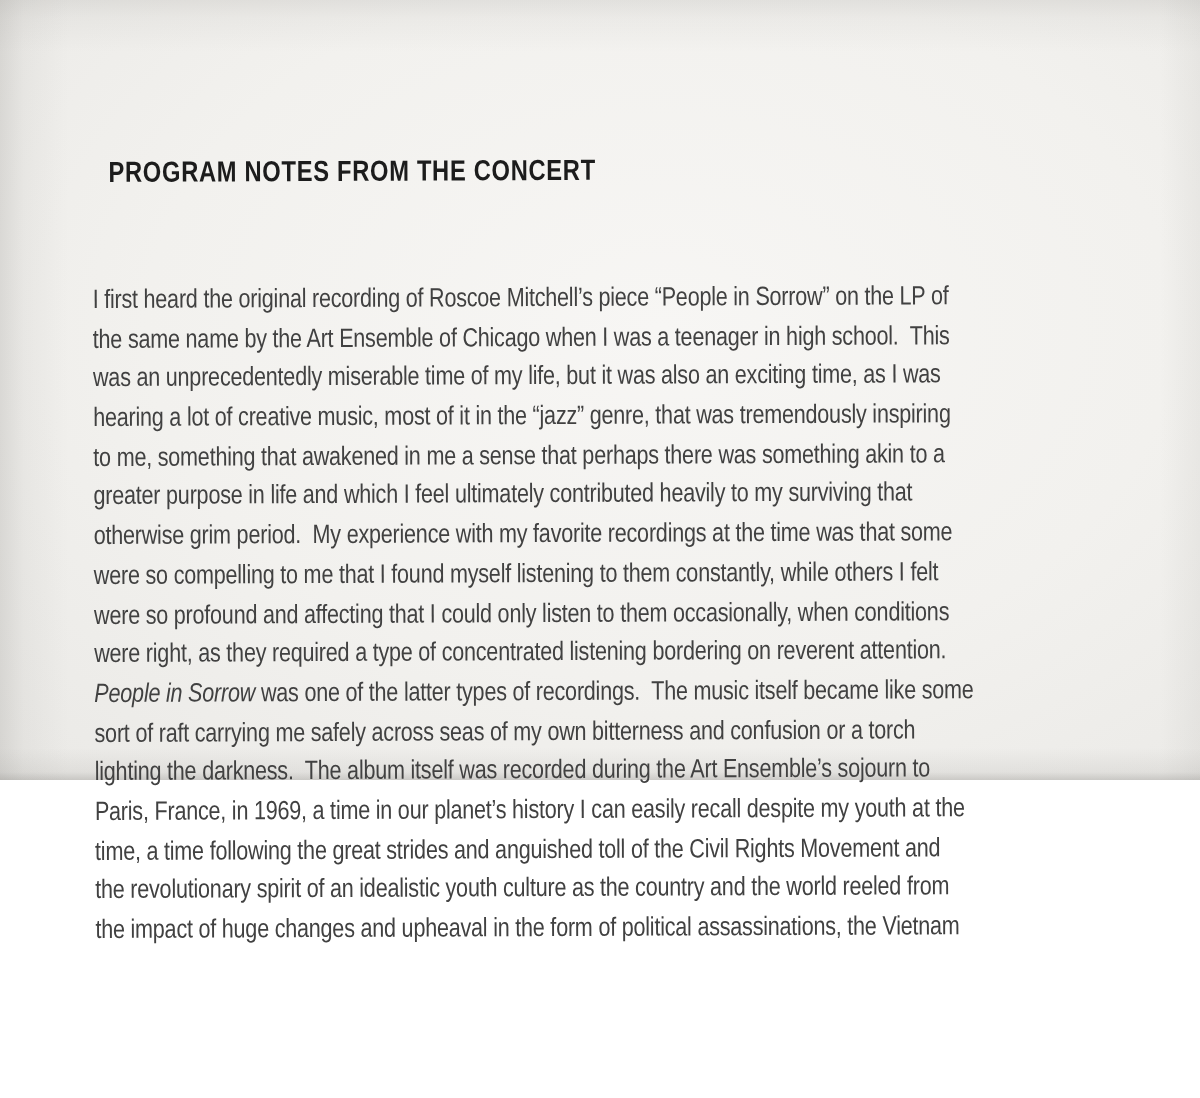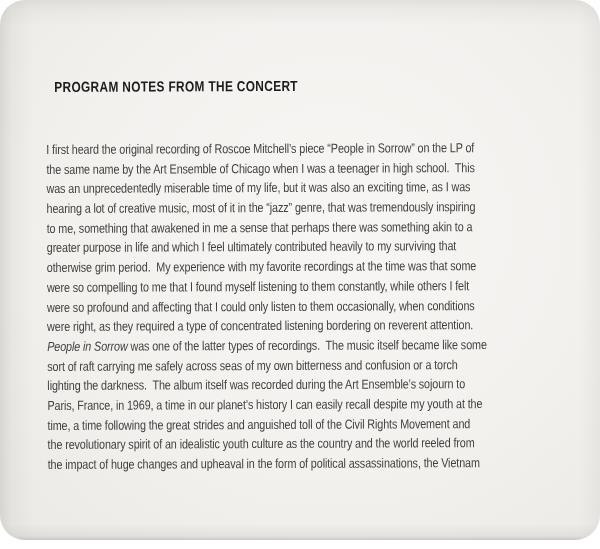--- a/index.html
+++ b/index.html
@@ -9,28 +9,27 @@
   body {
     width: 600px;
     height: 549px;
     overflow: hidden;
     font-family: "Liberation Sans", sans-serif;
   }
   
   .page {
     position: relative;
     width: 600px;
-    height: 540px;
+    height: 390px;
     background:
       linear-gradient(180deg, rgba(150,148,144,0.18) 0px, rgba(150,148,144,0.08) 9px, rgba(0,0,0,0) 26px),
       linear-gradient(90deg, rgba(140,138,134,0.22) 0px, rgba(140,138,134,0.08) 12px, rgba(0,0,0,0) 34px),
       linear-gradient(0deg, rgba(120,118,114,0.30) 0px, rgba(120,118,114,0.10) 4px, rgba(0,0,0,0) 16px),
       linear-gradient(270deg, rgba(150,148,144,0.10) 0px, rgba(0,0,0,0) 20px),
       radial-gradient(ellipse at 55% 42%, var(--paper-light) 0%, var(--paper) 55%, var(--paper-dark) 100%);
-    border-radius: 25px;
   }
   
   .content {
     position: absolute;
     left: 46px;
     top: 79px;
     width: 700px;
     transform: rotate(-0.25deg) scaleX(0.82);
     transform-origin: 0 0;
   }

